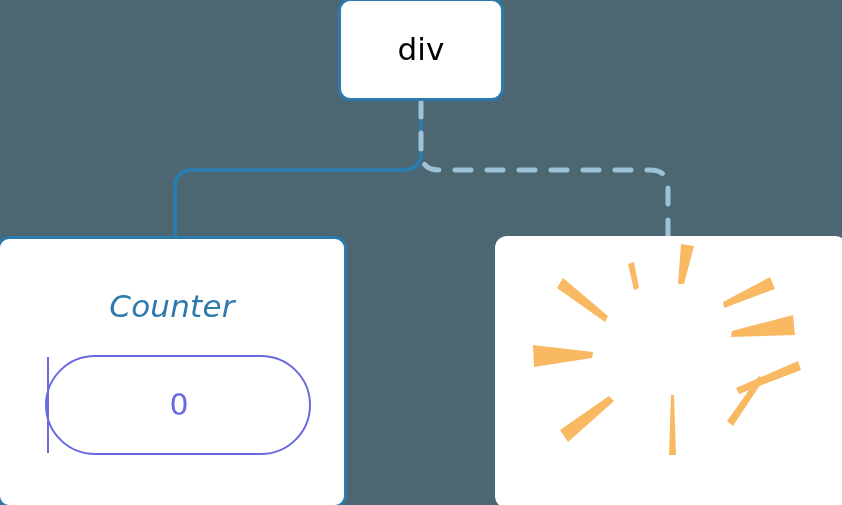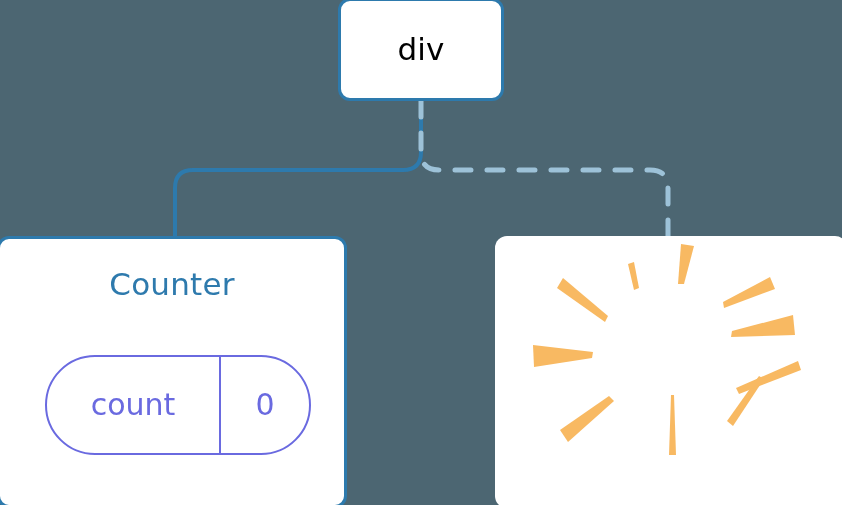--- a/index.html
+++ b/index.html
@@ -40,22 +40,23 @@
   #node-counter{
     left:-3px;top:236px;width:350px;height:272px;
     border:3px solid #2d7aad;
     border-radius:12px;
     justify-content:flex-start;
   }
   #node-counter .title{
     font-size:31px;
     color:#2e7aad;
     line-height:1;
-    margin-top:30px;
+    margin-top:52px;
     letter-spacing:.2px;
+    font-style:italic;
   }
 
   .pill{
     position:absolute;
     left:45px;top:116px;
     width:266px;height:100px;
     border:2px solid #6a6ae0;
     border-radius:50px;
     box-sizing:border-box;
     display:flex;
@@ -96,21 +97,20 @@
   </svg>
 
   <div class="node" id="node-div">
     <span class="title">div</span>
   </div>
 
   <div class="node" id="node-counter">
     <span class="title">Counter</span>
 
     <div class="pill">
-      <span class="cell key">count</span>
       <span class="divider"></span>
       <span class="cell val">0</span>
     </div>
   </div>
 
   <div class="node" id="node-spark">
     <svg width="300" height="260" viewBox="0 0 300 260" xmlns="http://www.w3.org/2000/svg">
       <g fill="#f8b962">
 
         <polygon points="148,213 155,213 153,153 150,153"></polygon>

